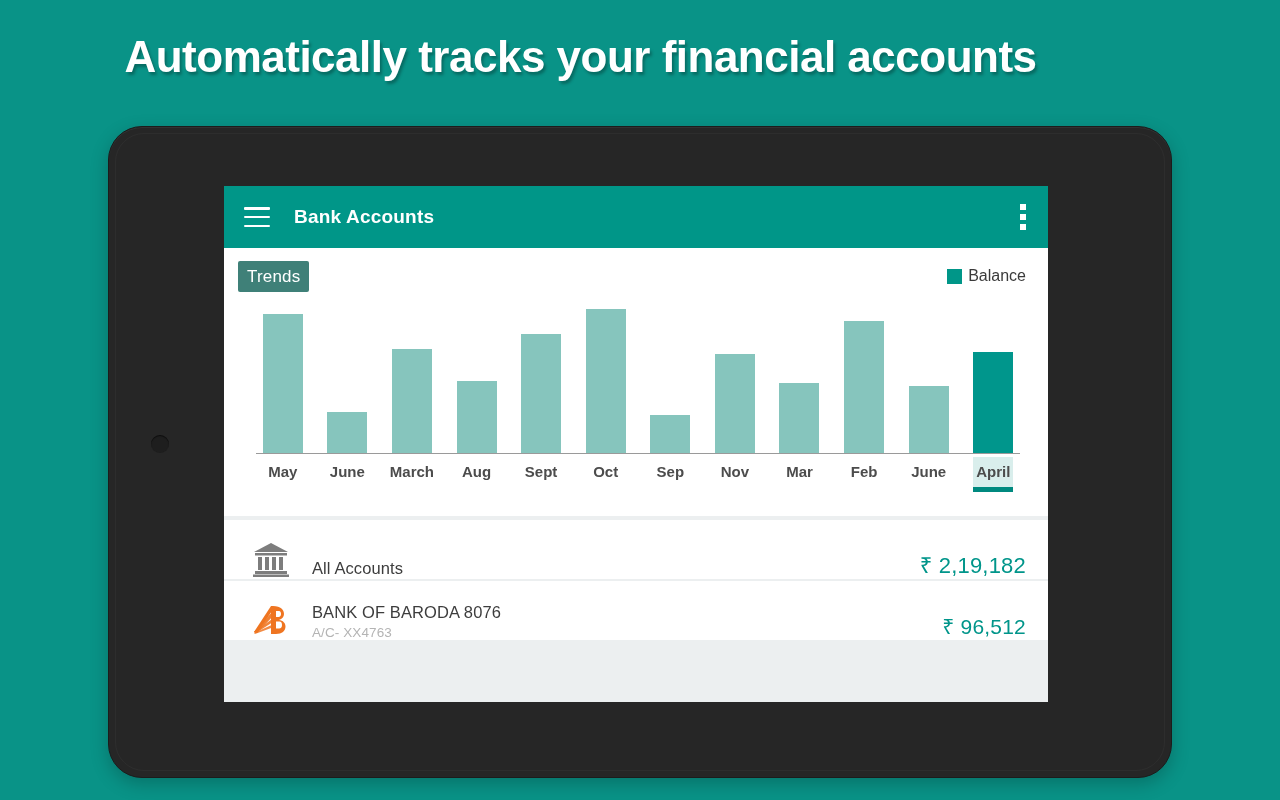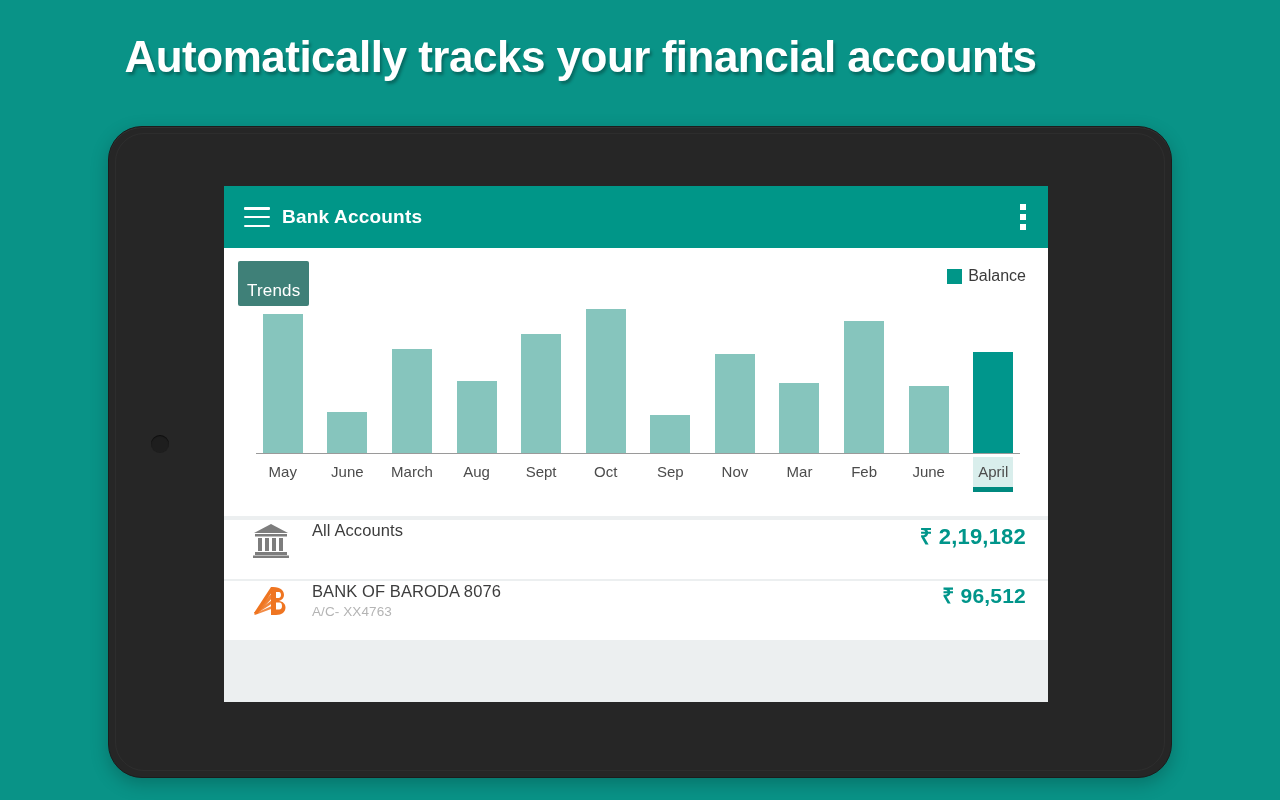--- a/index.html
+++ b/index.html
@@ -91,21 +91,21 @@
     flex: none;
   }
   .hamburger span {
     display: block;
     height: 2.5px;
     width: 100%;
     background: #ffffff;
     border-radius: 1px;
   }
   .appbar-title {
-    margin-left: 12px;
+    margin-left: 24px;
     color: #ffffff;
     font-size: 19px;
     font-weight: bold;
     letter-spacing: 0.2px;
   }
   .overflow-menu {
     position: absolute;
     right: 22px;
     top: 50%;
     transform: translateY(-50%);
@@ -130,21 +130,21 @@
     position: relative;
     margin: 0;
   }
   .trends-badge {
     position: absolute;
     left: 14px;
     top: 13px;
     background: #3f8078;
     color: #ffffff;
     font-size: 17px;
-    padding: 20px 9px 5px 9px;
+    padding: 6px 9px 5px 9px;
     border-radius: 2px;
     letter-spacing: 0.2px;
   }
   .legend {
     position: absolute;
     right: 22px;
     top: 19px;
     display: flex;
     align-items: center;
     gap: 6px;
@@ -226,32 +226,33 @@
     display: flex;
     justify-content: space-between;
   }
   .xlabel {
     width: 7.0%;
     text-align: center;
     font-size: 15px;
     color: #4c4c4c;
     position: relative;
     z-index: 1;
+    font-weight: bold;
   }
 
   
   .account-list {
     background: #eceff0;
     padding-top: 4px;
   }
   .account-row {
     background: #ffffff;
     height: 59px;
     display: flex;
-    align-items: flex-start;
+    align-items: flex-end;
     padding: 0 22px 0 20px;
     margin-bottom: 2px;
     cursor: pointer;
   }
   .row-icon {
     width: 54px;
     flex: none;
     display: flex;
     align-items: center;
     justify-content: center;
@@ -273,21 +274,20 @@
     font-size: 13.5px;
     color: #b4b4b4;
     margin-top: 2px;
     letter-spacing: 0.1px;
   }
   .row-amount {
     font-size: 21px;
     color: #00958a;
     white-space: nowrap;
     letter-spacing: 0.2px;
-    font-weight: bold;
   }
   .row-amount.big { font-size: 22px; }
   .account-row.single .row-text { justify-content: center; }
 </style>
 </head>
 <body>
 
 <div class="headline">Automatically tracks your financial accounts</div>
 
 <div class="tablet">

